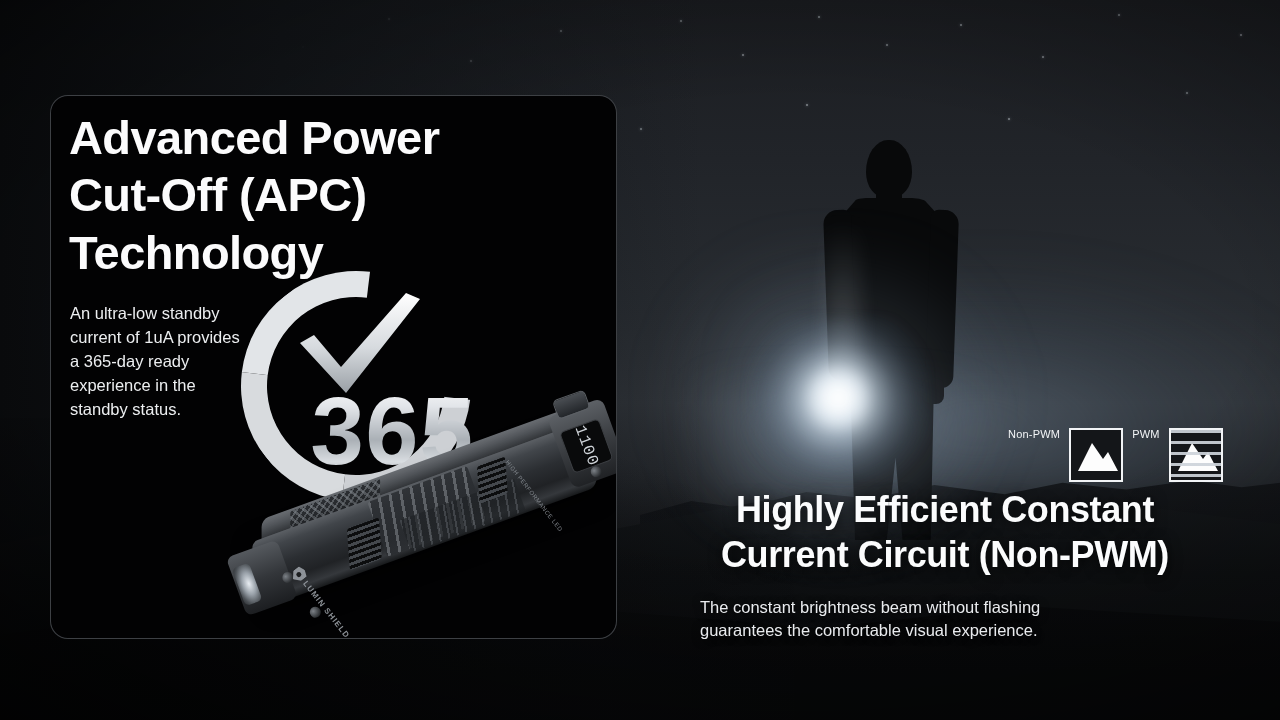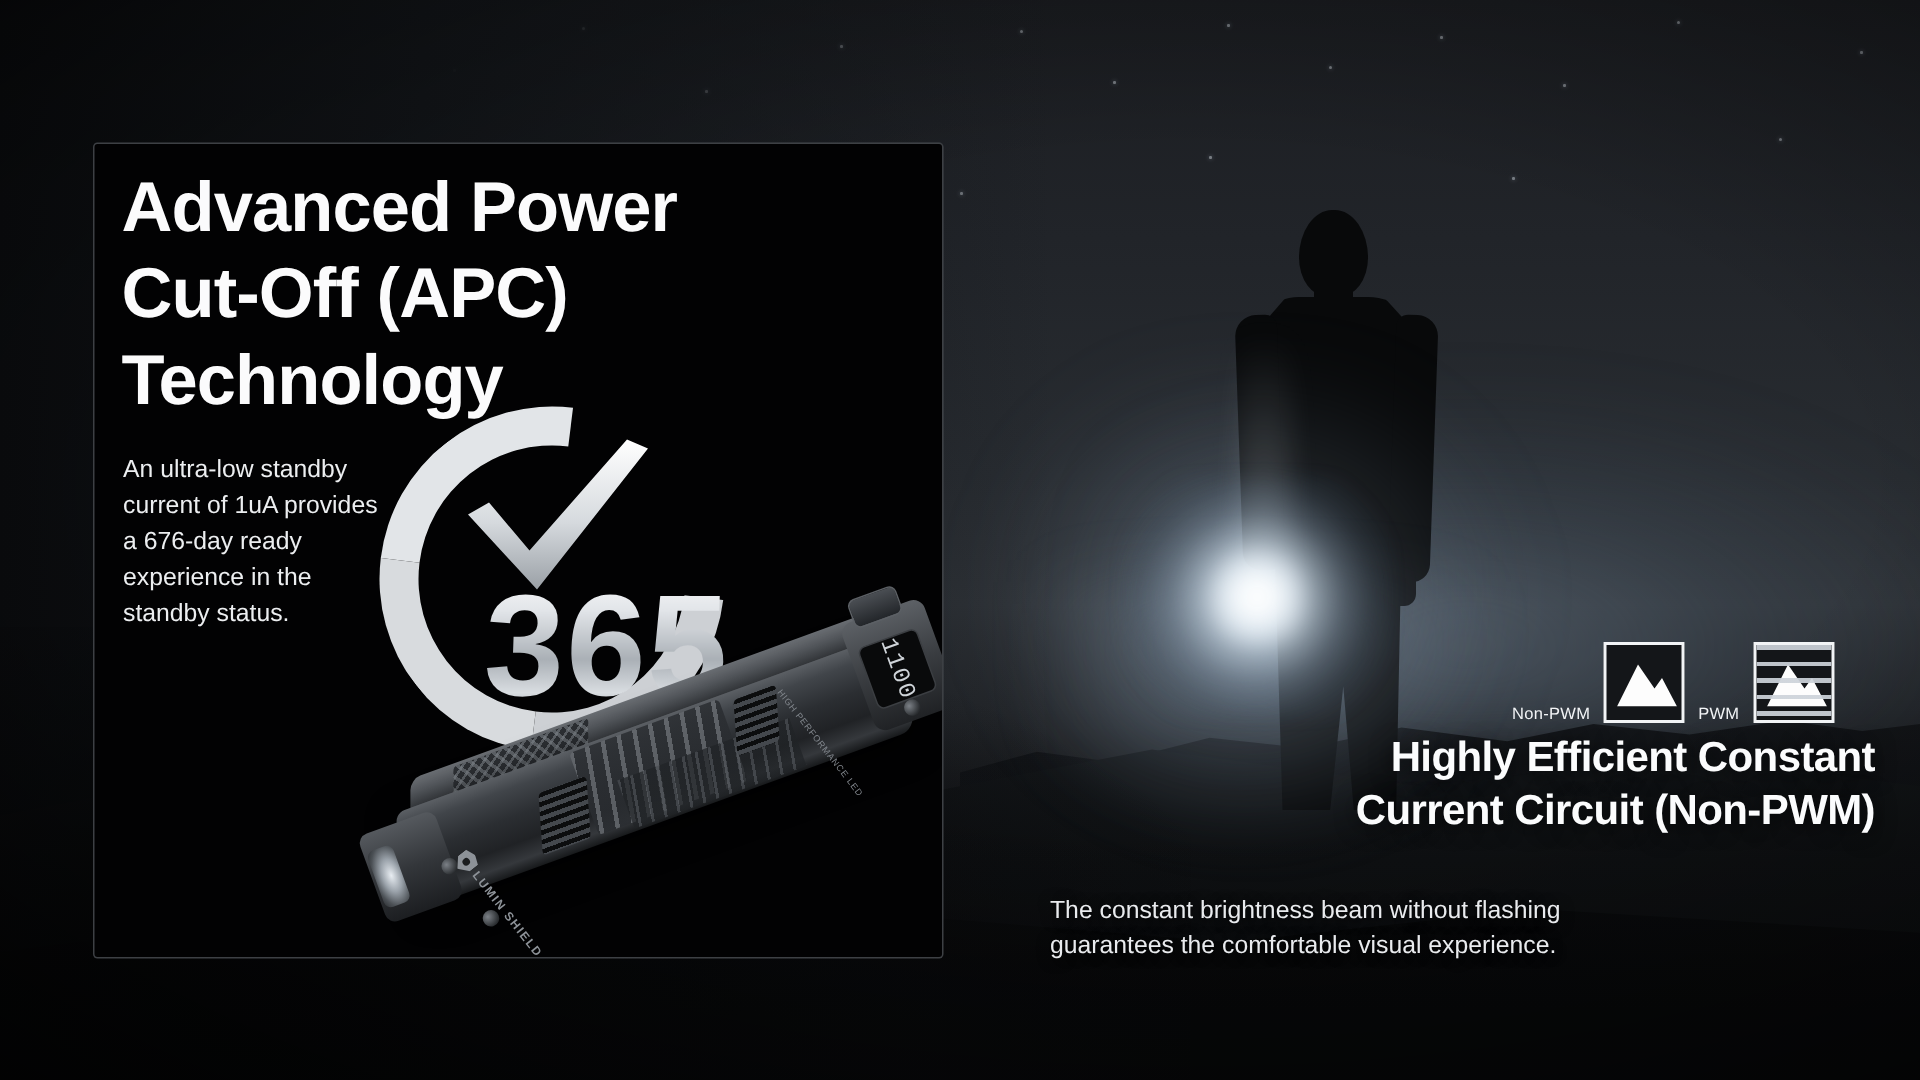--- a/index.html
+++ b/index.html
@@ -123,24 +123,24 @@
     background:linear-gradient(180deg, rgba(255,255,255,0) 0%, rgba(235,244,250,.20) 70%, rgba(255,255,255,.30) 100%);
     filter:blur(9px);
   }
   .vignette {
     position:absolute; inset:0; pointer-events:none;
     background:radial-gradient(ellipse at 62% 45%, rgba(0,0,0,0) 40%, rgba(0,0,0,.45) 82%, rgba(0,0,0,.72) 100%);
   }
 
   
   .card {
-    position:absolute; left:62px; top:95px; width:567px; height:544px;
+    position:absolute; left:50px; top:95px; width:567px; height:544px;
     background:#020203;
     border:1px solid rgba(150,158,168,.40);
-    border-radius:3px;
+    border-radius:18px;
     overflow:hidden;
   }
   .card-title {
     position:absolute; left:18px; top:13px; width:470px;
     font-size:47px; font-weight:bold; color:#fbfbfc;
     line-height:1.22; letter-spacing:-.6px;
     white-space:pre-line;
   }
   .card-body {
     position:absolute; left:19px; top:205px; width:180px;
@@ -263,40 +263,40 @@
   }
   .torch-side-text {
     position:absolute; left:300px; top:88px;
     transform:rotate(72deg); transform-origin:left top;
     font-size:6px; letter-spacing:.6px; color:#81868c;
   }
 
   
   .pwm-row {
     position:absolute; left:1008px; top:428px;
-    display:flex; align-items:flex-end; gap:9px;
+    display:flex; align-items:flex-start; gap:9px;
   }
   .pwm-label { font-size:11px; color:#f2f4f6; letter-spacing:.2px; white-space:nowrap; }
   .pwm-box {
     position:relative; width:54px; height:54px;
     border:2px solid #f2f4f6; background:#141619;
     overflow:hidden; flex:none;
   }
   .mountain {
     position:absolute; left:7px; bottom:9px; width:40px; height:30px;
   }
   .pwm-stripes {
     position:absolute; inset:0;
     background:repeating-linear-gradient(180deg, rgba(205,211,218,.92) 0px, rgba(205,211,218,.92) 3px, rgba(0,0,0,0) 3px, rgba(0,0,0,0) 11px);
   }
 
   .right-title {
     position:absolute; left:640px; top:488px; width:610px;
-    text-align:right;
-    font-size:28px; font-weight:bold; color:#fbfcfd;
+    text-align:center;
+    font-size:36px; font-weight:bold; color:#fbfcfd;
     line-height:1.24; letter-spacing:-.4px;
     text-shadow:0 2px 14px rgba(0,0,0,.75);
     white-space:pre-line;
   }
   .right-sub {
     position:absolute; left:700px; top:596px; width:550px;
     font-size:16.5px; color:#e9ebee; line-height:1.42;
     text-shadow:0 1px 9px rgba(0,0,0,.8);
     white-space:pre-line;
   }
@@ -349,21 +349,21 @@
   <div class="beam-core"></div>
   <div class="ground-left-dark"></div>
   <div class="vignette"></div>
 
   <div class="card">
 
     <div class="card-title">Advanced Power
 Cut-Off (APC)
 Technology</div>
 
-    <div class="card-body">An ultra-low standby current of 1uA provides a 676-day ready experience in the standby status.</div>
+    <div class="card-body">An ultra-low standby current of 1uA provides a 365-day ready experience in the standby status.</div>
 
     <div class="clock-badge">
       <div class="clock-ring"></div>
       <svg class="clock-check" viewBox="0 0 150 120">
         <defs>
           <linearGradient id="chk" x1="0" y1="0" x2="0" y2="1">
             <stop offset="0%" stop-color="#ffffff"></stop>
             <stop offset="55%" stop-color="#d6dade"></stop>
             <stop offset="100%" stop-color="#9aa0a6"></stop>
           </linearGradient>

